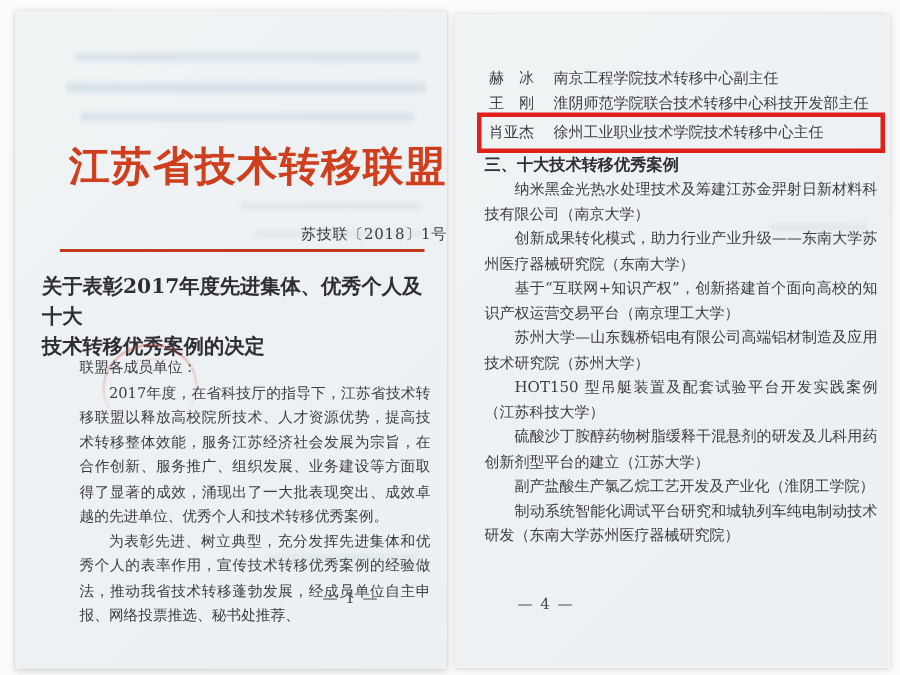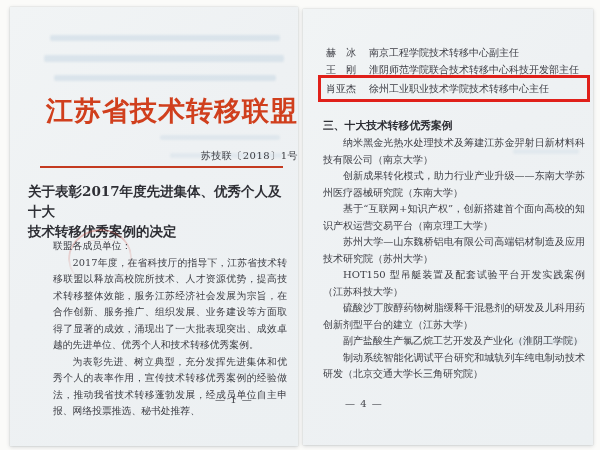--- a/index.html
+++ b/index.html
@@ -78,21 +78,21 @@
   .rp-content{
     position:absolute;top:35px;left:20px;right:8px;
     font-size:10px;line-height:16.5px;color:var(--ink);
   }
   .official-row{display:flex;line-height:17px;text-align:center;}
   .official-name{width:36px;margin-right:10px;white-space:nowrap;flex:none;}
   .official-title{white-space:nowrap;}
   .official-row.highlighted{
     outline:3px solid var(--highlight-red);
     outline-offset:2px;
-    margin:2px 0 19px 0;
+    margin:2px 0 3px 0;
   }
   .section-heading{
     font-weight:700;font-size:10.8px;line-height:19px;margin-top:3px;color:#2e2f35;
   }
   .case-item{text-indent:2em;text-align:justify;}
 </style>
 </head>
 <body>
 
 <div class="stage">
@@ -152,19 +152,19 @@
 
       <div class="section-heading">三、十大技术转移优秀案例</div>
 
       <p class="case-item">纳米黑金光热水处理技术及筹建江苏金羿射日新材料科技有限公司（南京大学）</p>
       <p class="case-item">创新成果转化模式，助力行业产业升级——东南大学苏州医疗器械研究院（东南大学）</p>
       <p class="case-item">基于“互联网+知识产权”，创新搭建首个面向高校的知识产权运营交易平台（南京理工大学）</p>
       <p class="case-item">苏州大学—山东魏桥铝电有限公司高端铝材制造及应用技术研究院（苏州大学）</p>
       <p class="case-item">HOT150 型吊艇装置及配套试验平台开发实践案例（江苏科技大学）</p>
       <p class="case-item">硫酸沙丁胺醇药物树脂缓释干混悬剂的研发及儿科用药创新剂型平台的建立（江苏大学）</p>
       <p class="case-item">副产盐酸生产氯乙烷工艺开发及产业化（淮阴工学院）</p>
-      <p class="case-item">制动系统智能化调试平台研究和城轨列车纯电制动技术研发（北京交通大学长三角研究院）</p>
+      <p class="case-item">制动系统智能化调试平台研究和城轨列车纯电制动技术研发（东南大学苏州医疗器械研究院）</p>
     </div>
 
     <div class="page-num page-num-right">— 4 —</div>
   </div>
 
 </div>
 
 </body></html>

